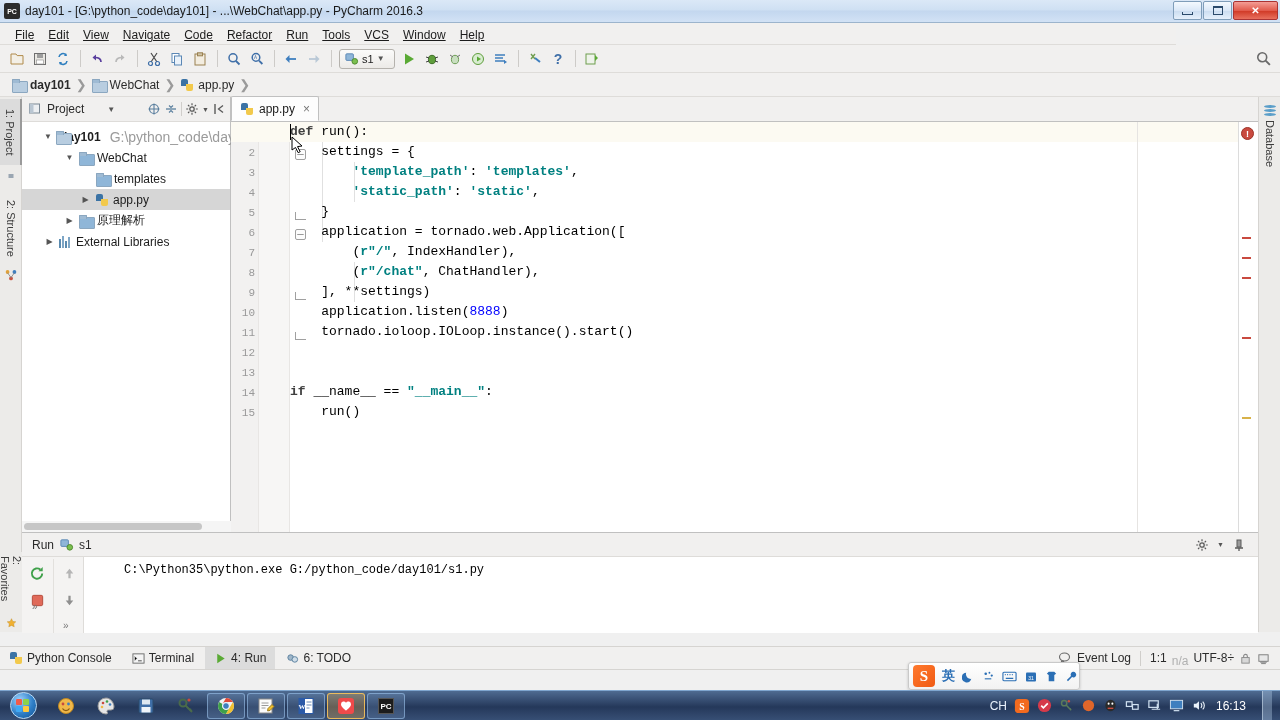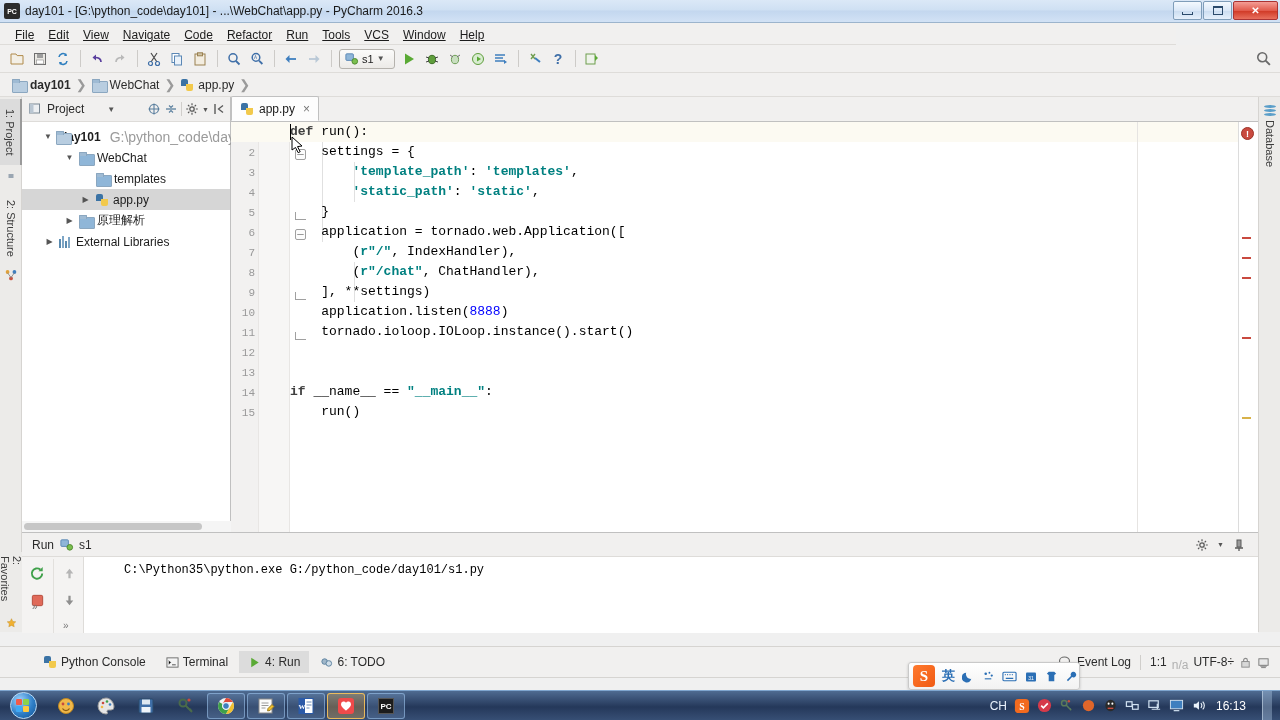--- a/index.html
+++ b/index.html
@@ -229,23 +229,23 @@
   .rs-btn { width: 26px; height: 26px; margin: 1px auto; display:flex;align-items:center;justify-content:center;}
   .run-console {
     position: absolute; left: 62px; top: 24px; right: 0; height: 76px;
     background: #ffffff; padding: 6px 0 0 28px;
   }
   .console-line { font-family: "Liberation Mono", monospace; font-size: 12px; color: #000; white-space: pre; margin-left: 12px; }
   .chev { position:absolute; bottom:2px; font-size:10px; color:#777; }
 
   
   .bottombar {
-    position: absolute; left: 0; top: 646px; width: 1280px; height: 32px;
+    position: absolute; left: 0; top: 646px; width: 1280px; height: 24px;
     background: #f1f0ef; border-top: 1px solid #d6d4d1; border-bottom:1px solid #d6d4d1;
-    display: flex; align-items: center; padding-left: 34px; gap: 2px;
+    display: flex; align-items: center; gap: 2px;
   }
   .btab { height: 22px; display: flex; align-items: center; gap: 4px; padding: 0 9px; font-size: 12px; color: #2b2b2b; }
   .btab.sel { background: #dcdcdc; justify-content: space-between; }
   .bb-right { margin-left: auto; display: flex; align-items: center; gap: 5px; padding-right: 10px; font-size: 12px; color: #2b2b2b;}
   .statusitem { font-size: 12px; color: #2b2b2b; }
   .statusitem.dim { color: #b0b0b0; margin-top: 6px; }
 
   
   .favtab {
     position: absolute; left: 0; top: 552px; width: 22px; height: 80px;

